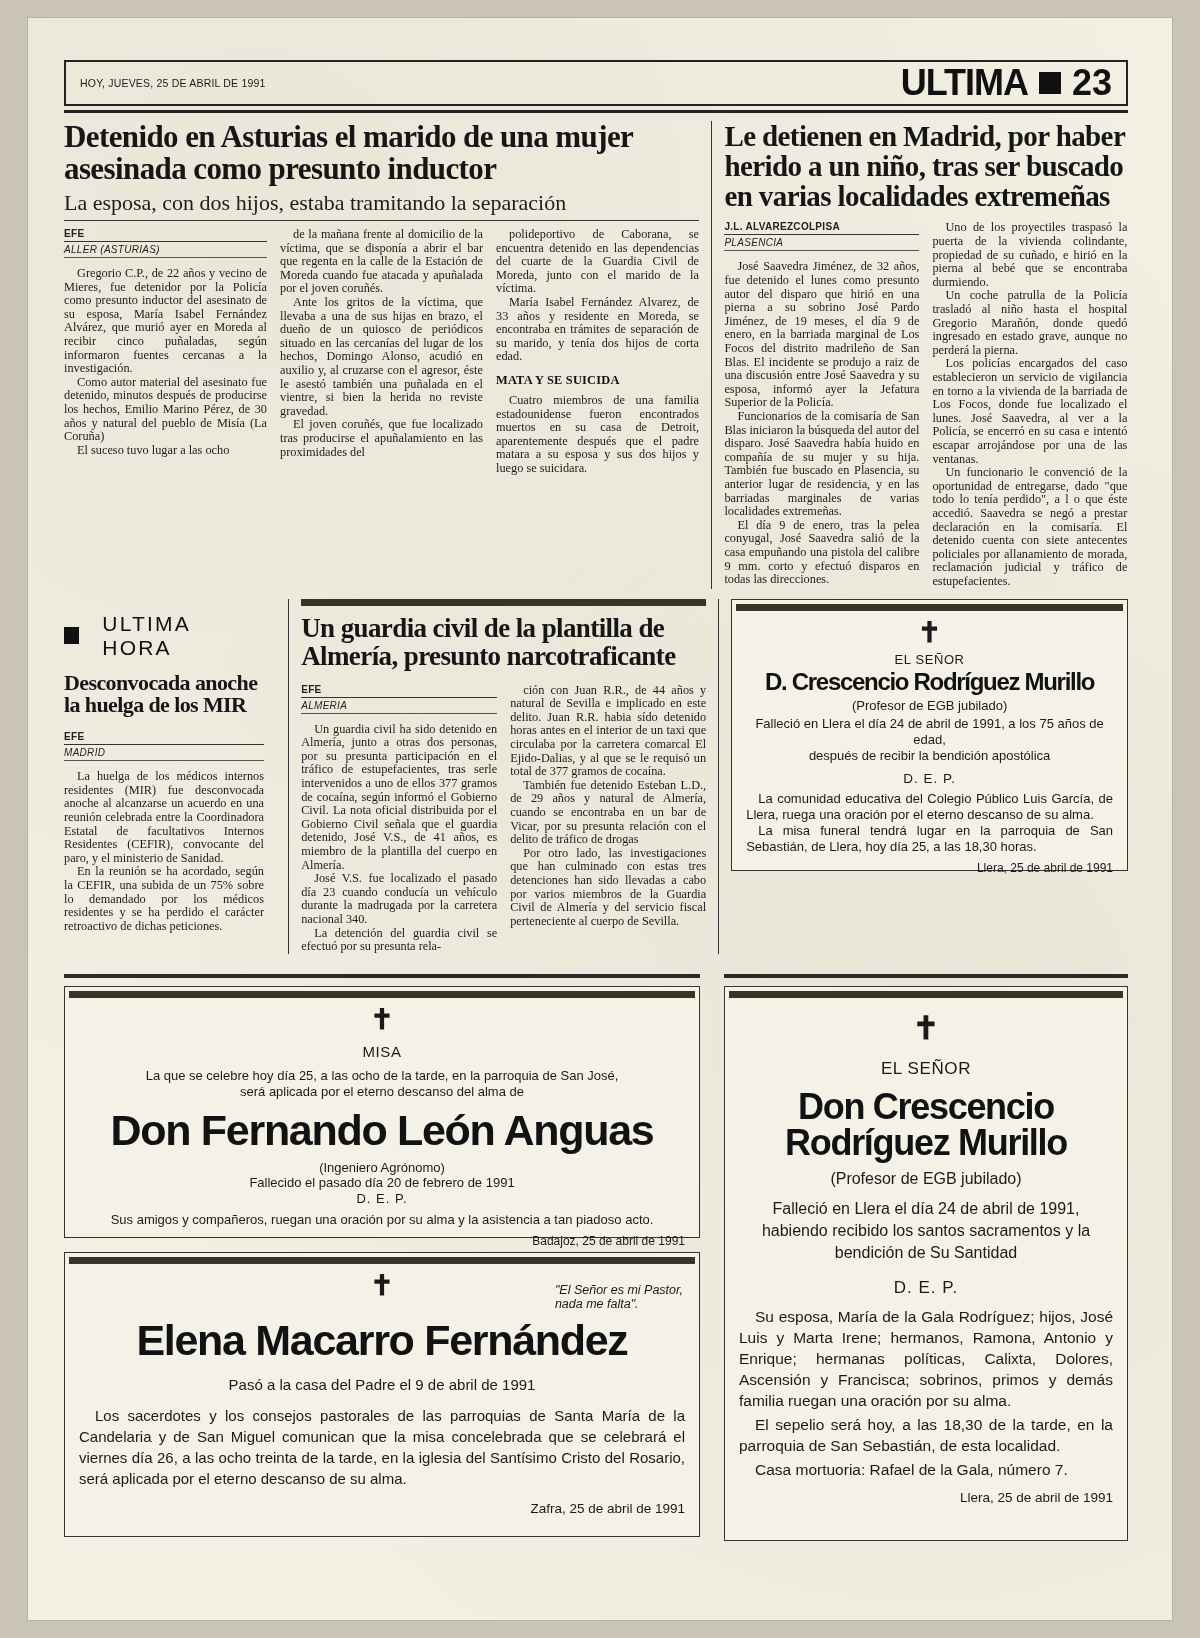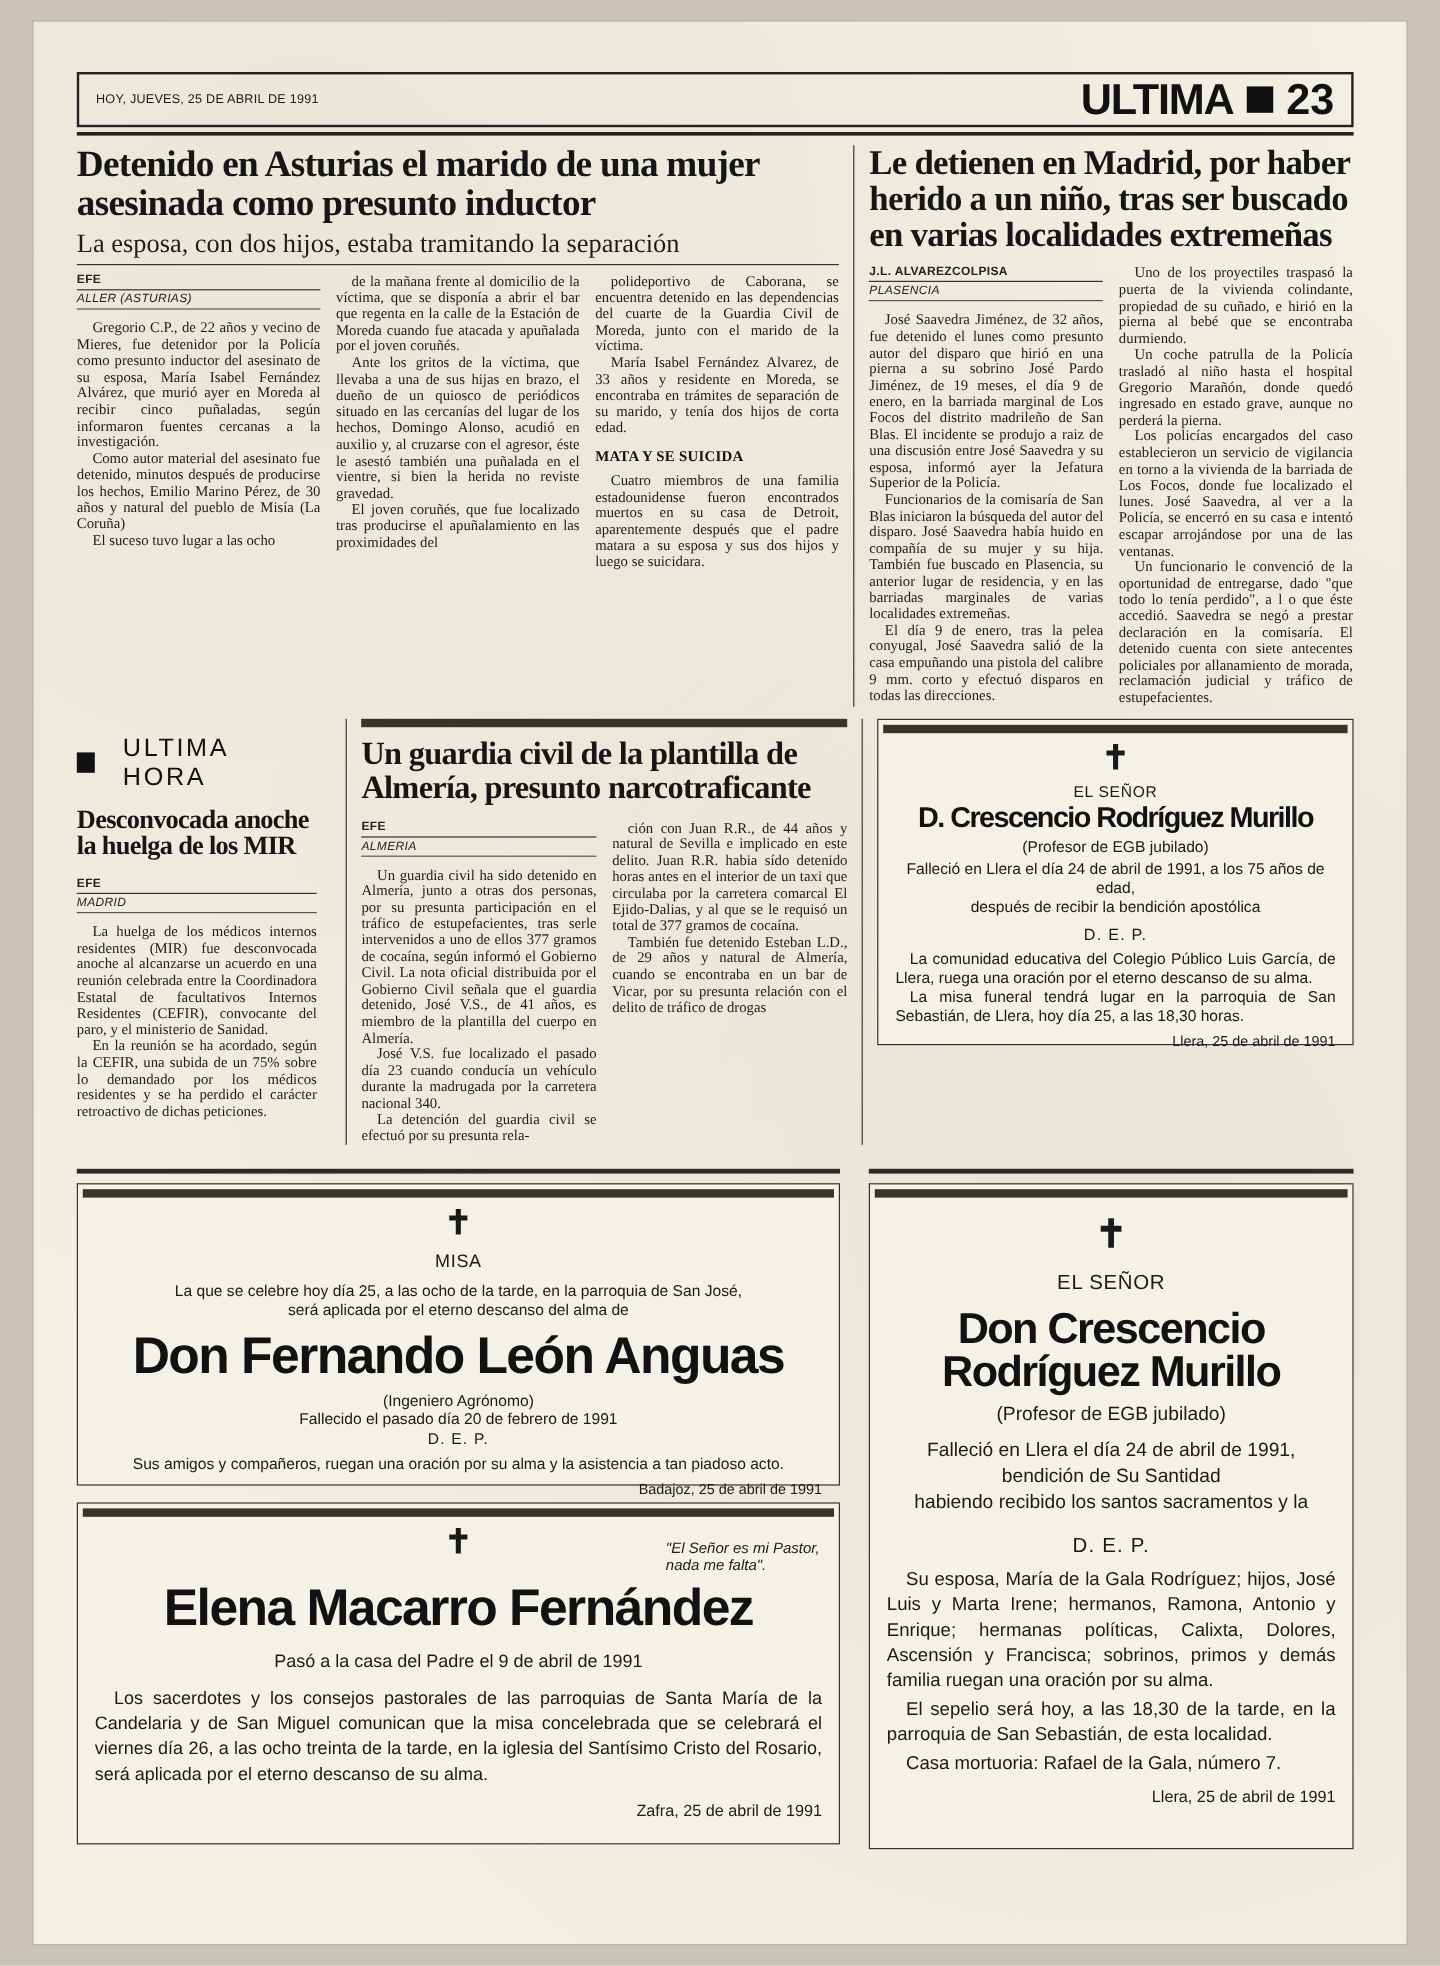--- a/index.html
+++ b/index.html
@@ -260,20 +260,21 @@
         <div class="body-col" style="width:196px;">
           <div class="byline">EFE</div>
           <div class="dateline">ALMERIA</div>
           <p style="margin-top:9px;">Un guardia civil ha sido detenido en Almería, junto a otras dos personas, por su presunta participación en el tráfico de estupefacientes, tras serle intervenidos a uno de ellos 377 gramos de cocaína, según informó el Gobierno Civil. La nota oficial distribuida por el Gobierno Civil señala que el guardia detenido, José V.S., de 41 años, es miembro de la plantilla del cuerpo en Almería.</p>
           <p>José V.S. fue localizado el pasado día 23 cuando conducía un vehículo durante la madrugada por la carretera nacional 340.</p>
           <p>La detención del guardia civil se efectuó por su presunta rela-</p>
         </div>
         <div class="body-col" style="width:196px;">
           <p>ción con Juan R.R., de 44 años y natural de Sevilla e implicado en este delito. Juan R.R. habia sído detenido horas antes en el interior de un taxi que circulaba por la carretera comarcal El Ejido-Dalias, y al que se le requisó un total de 377 gramos de cocaína.</p>
           <p>También fue detenido Esteban L.D., de 29 años y natural de Almería, cuando se encontraba en un bar de Vicar, por su presunta relación con el delito de tráfico de drogas</p>
+          <p>Por otro lado, las investigaciones que han culminado con estas tres detenciones han sido llevadas a cabo por varios miembros de la Guardia Civil de Almería y del servicio fiscal perteneciente al cuerpo de Sevilla.</p>
         </div>
       </div>
     </div>
 
     <div class="vsep"></div>
 
     <div class="mid-right">
       <div class="obit" style="height:272px;padding-top:6px;">
         <div class="cross">✝</div>
         <div class="obit-kicker">EL SEÑOR</div>
@@ -323,22 +324,22 @@
     <div class="bot-right">
       <div class="thickrule"></div>
 
       <div class="obit" style="height:555px;padding-top:6px;">
         <div class="cross" style="font-size:32px;margin-top:20px;">✝</div>
         <div class="obit-kicker" style="font-size:17px;margin-top:16px;">EL SEÑOR</div>
         <div class="obit-name" style="font-size:36px;margin-top:10px;">Don Crescencio</div>
         <div class="obit-name" style="font-size:36px;">Rodríguez Murillo</div>
         <div class="obit-sub" style="font-size:16px;margin-top:8px;">(Profesor de EGB jubilado)</div>
         <div class="obit-line" style="font-size:16px;margin-top:10px;line-height:22px;">Falleció en Llera el día 24 de abril de 1991,</div>
+        <div class="obit-line" style="font-size:16px;line-height:22px;">habiendo recibido los santos sacramentos y la</div>
         <div class="obit-line" style="font-size:16px;line-height:22px;">bendición de Su Santidad</div>
-        <div class="obit-line" style="font-size:16px;line-height:22px;">habiendo recibido los santos sacramentos y la</div>
         <div class="obit-dep" style="font-size:17px;margin-top:14px;">D. E. P.</div>
         <p class="obit-para" style="font-size:15.5px;line-height:21px;text-indent:16px;margin-top:8px;">Su esposa, María de la Gala Rodríguez; hijos, José Luis y Marta Irene; hermanos, Ramona, Antonio y Enrique; hermanas políticas, Calixta, Dolores, Ascensión y Francisca; sobrinos, primos y demás familia ruegan una oración por su alma.</p>
         <p class="obit-para" style="font-size:15.5px;line-height:21px;text-indent:16px;margin-top:3px;">El sepelio será hoy, a las 18,30 de la tarde, en la parroquia de San Sebastián, de esta localidad.</p>
         <p class="obit-para" style="font-size:15.5px;line-height:21px;text-indent:16px;margin-top:3px;">Casa mortuoria: Rafael de la Gala, número 7.</p>
         <div class="obit-place" style="font-size:13.5px;margin-top:10px;">Llera, 25 de abril de 1991</div>
       </div>
     </div>
   </div>
 
 </div>

